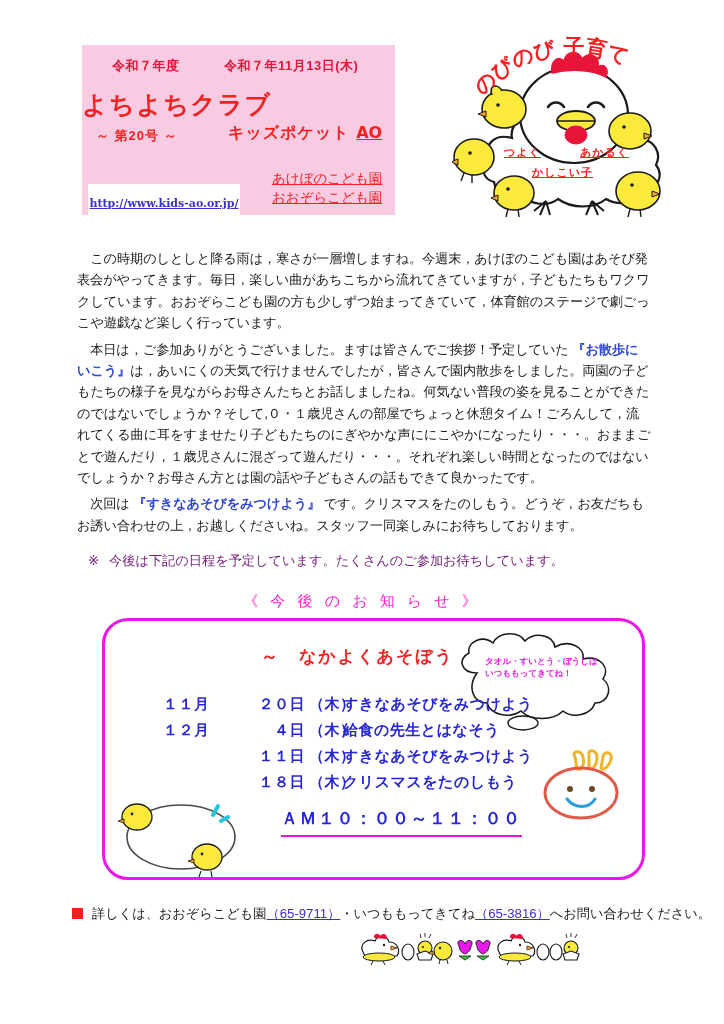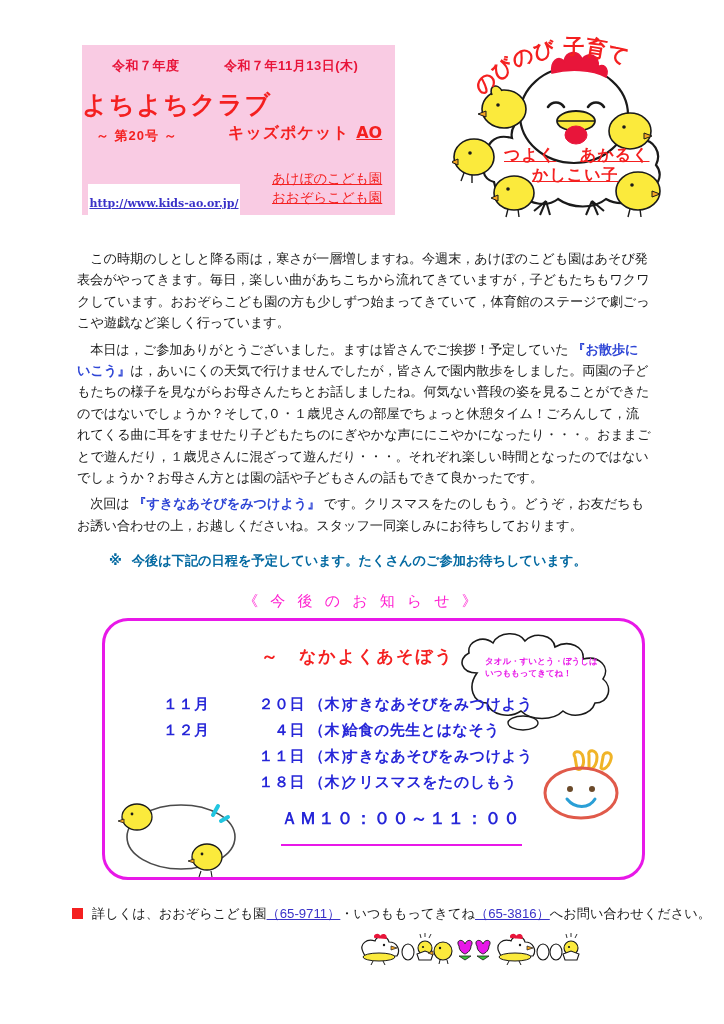--- a/index.html
+++ b/index.html
@@ -111,21 +111,21 @@
 
   
   #logo-wrap {
     position: absolute;
     left: 452px; top: 33px;
     width: 236px; height: 190px;
   }
   #logo-wrap svg { display: block; }
   #logo-slogan-left, #logo-slogan-right, #logo-slogan-bottom {
     position: absolute;
-    font-size: 16px;
+    font-size: 11px;
     font-weight: bold;
     color: #f42020;
     text-decoration: underline;
     white-space: nowrap;
     letter-spacing: 1px;
   }
   #logo-slogan-left   { left: 52px;  top: 112px; }
   #logo-slogan-right  { left: 128px; top: 112px; }
   #logo-slogan-bottom { left: 80px;  top: 132px; }
 
@@ -137,25 +137,24 @@
     font-size: 13.2px;
     line-height: 21.4px;
     color: #1a1a1a;
     letter-spacing: -0.1px;
   }
   #article p { margin: 5px; text-indent: 1em; }
   #article .hl { color: #2f46d6; font-weight: bold; }
 
   #note-line {
     position: absolute;
-    left: 109px; top: 552px;
+    left: 88px; top: 552px;
     font-size: 13.2px;
-    color: #0369a1;
-    white-space: nowrap;
-    font-weight: bold;
+    color: #701a75;
+    white-space: nowrap;
   }
   #note-line .mark { margin-right: 10px; }
 
   
   #announce-title {
     position: absolute;
     left: 0; top: 592px;
     width: 724px;
     text-align: center;
     font-size: 15px;
@@ -217,21 +216,21 @@
   .sched-title { display: inline-block; }
   #schedule-time {
     position: absolute;
     left: 176px; top: 186px;
     font-size: 17px;
     font-weight: bold;
     color: #2626d8;
     letter-spacing: 1.5px;
     white-space: nowrap;
     border-bottom: 2px solid #e818e8;
-    padding-bottom: 14px;
+    padding-bottom: 5px;
     font-family: "DejaVu Sans", sans-serif;
   }
 
   
   #bubble-wrap {
     position: absolute;
     left: 338px; top: 8px;
     width: 196px; height: 110px;
   }
   #bubble-text {

